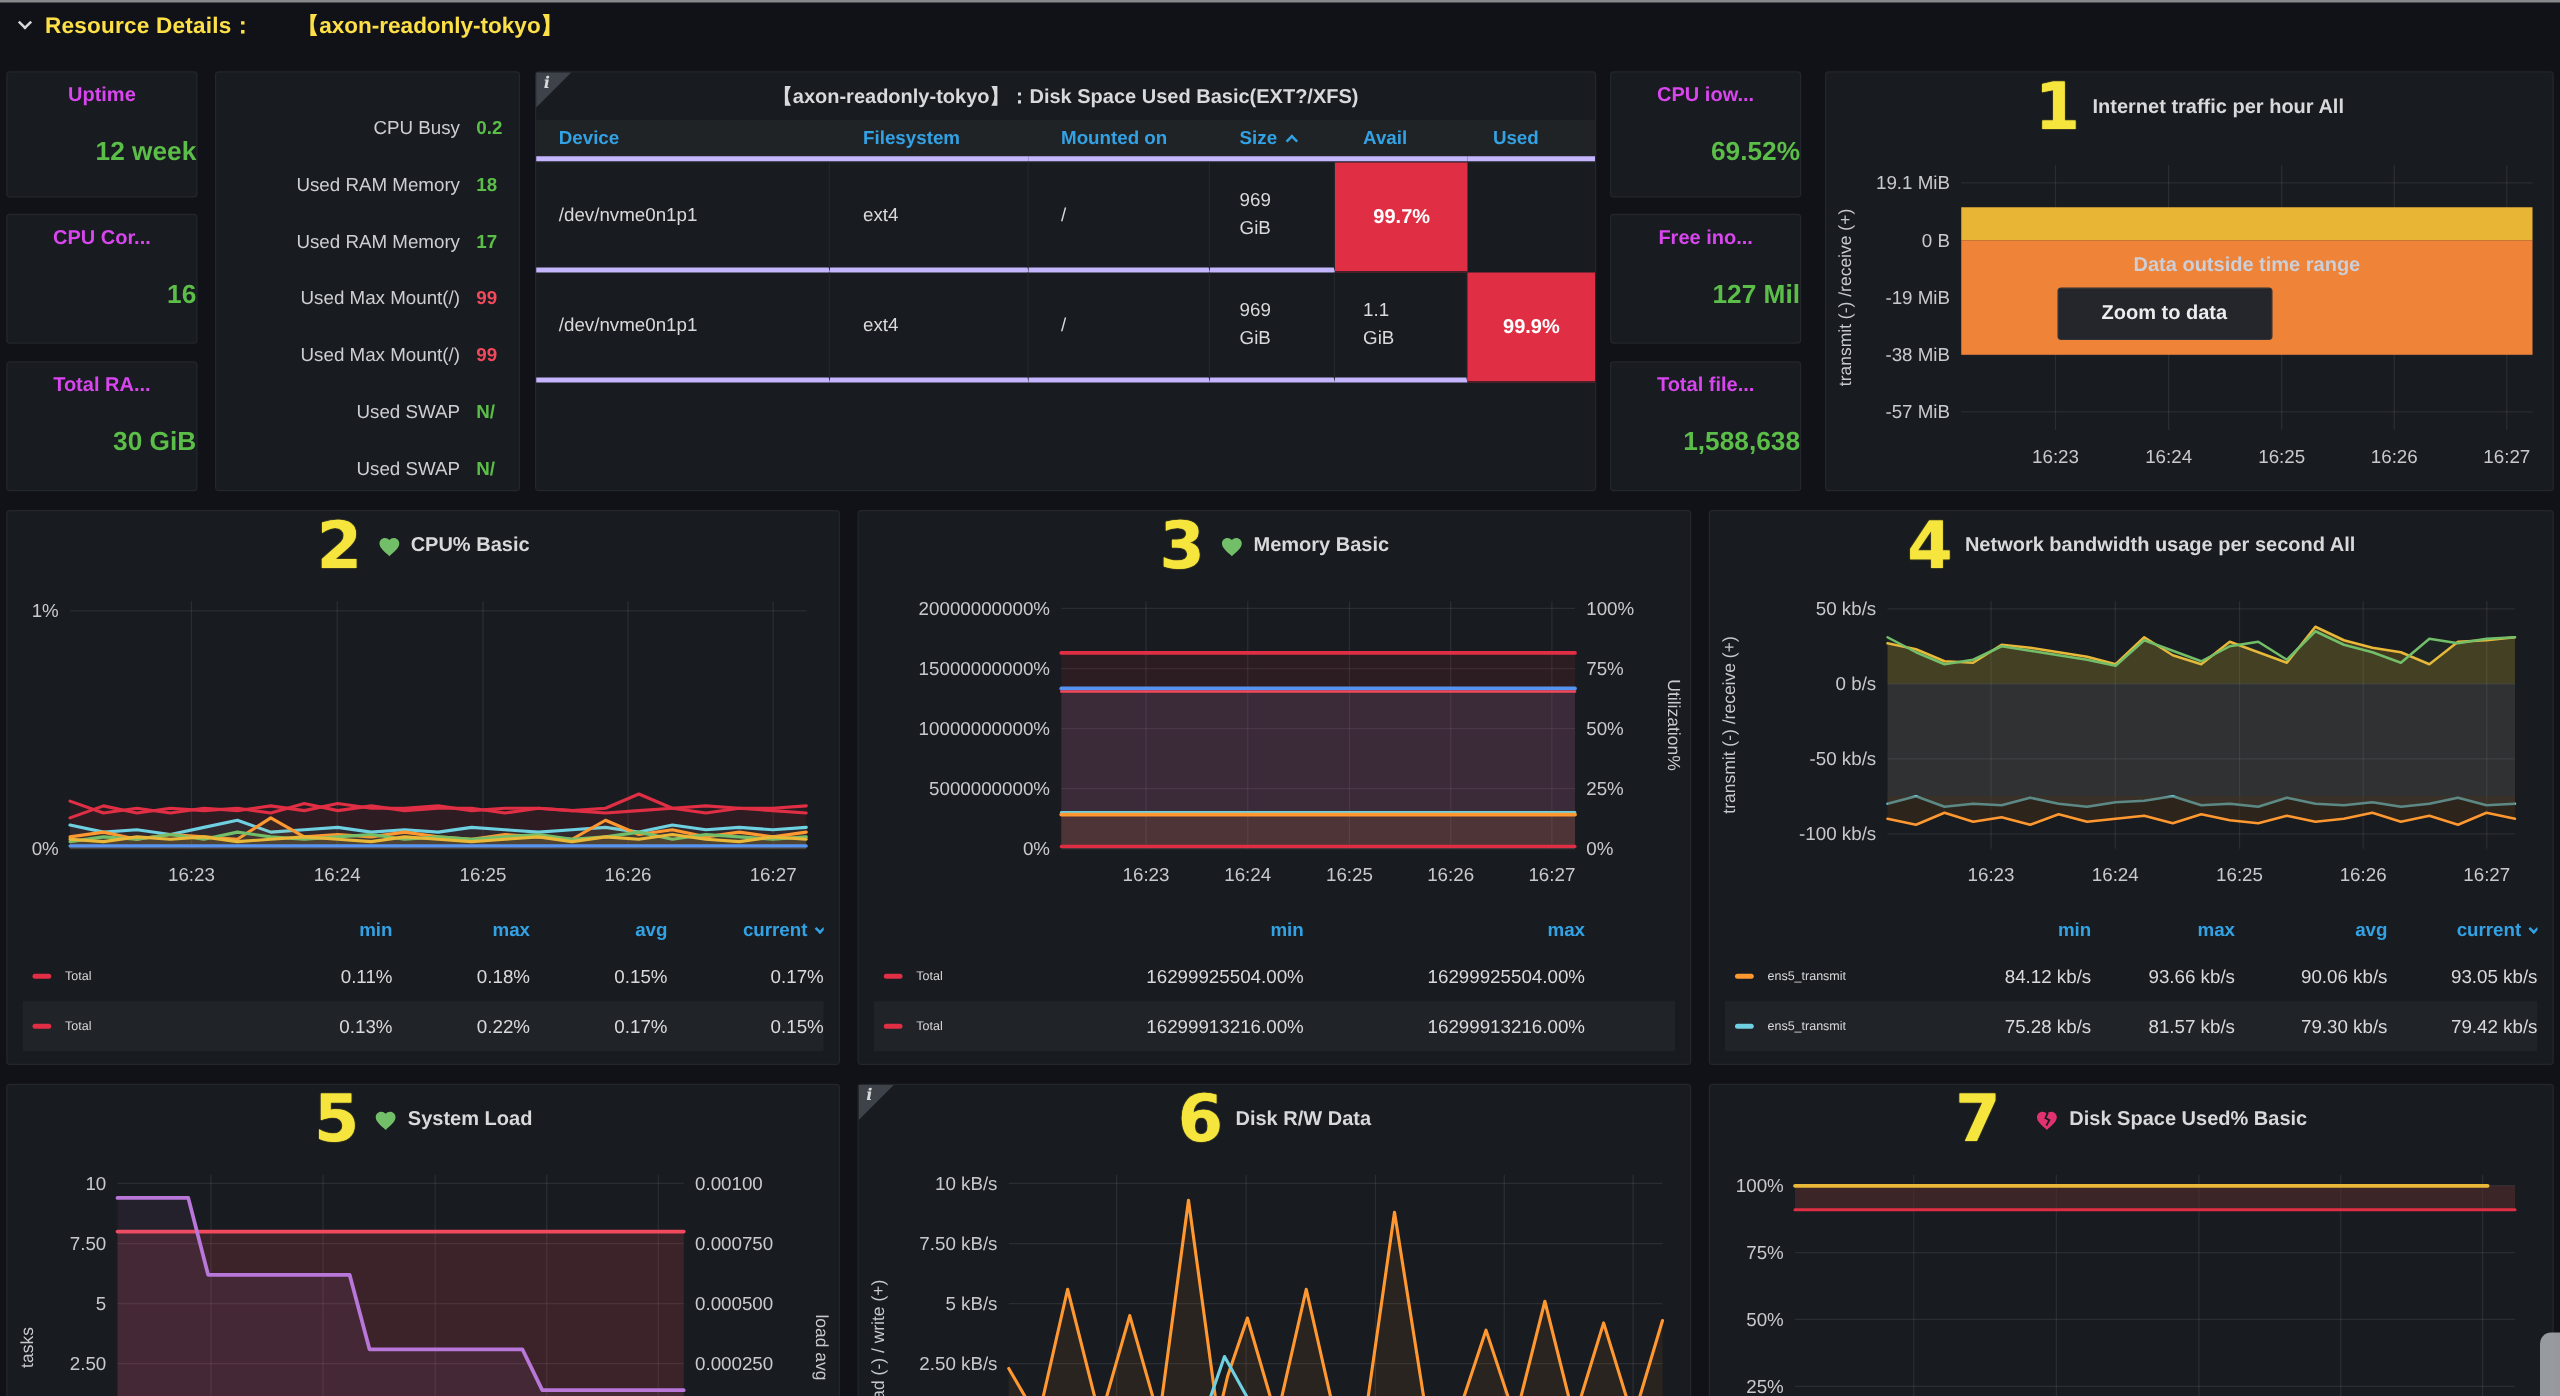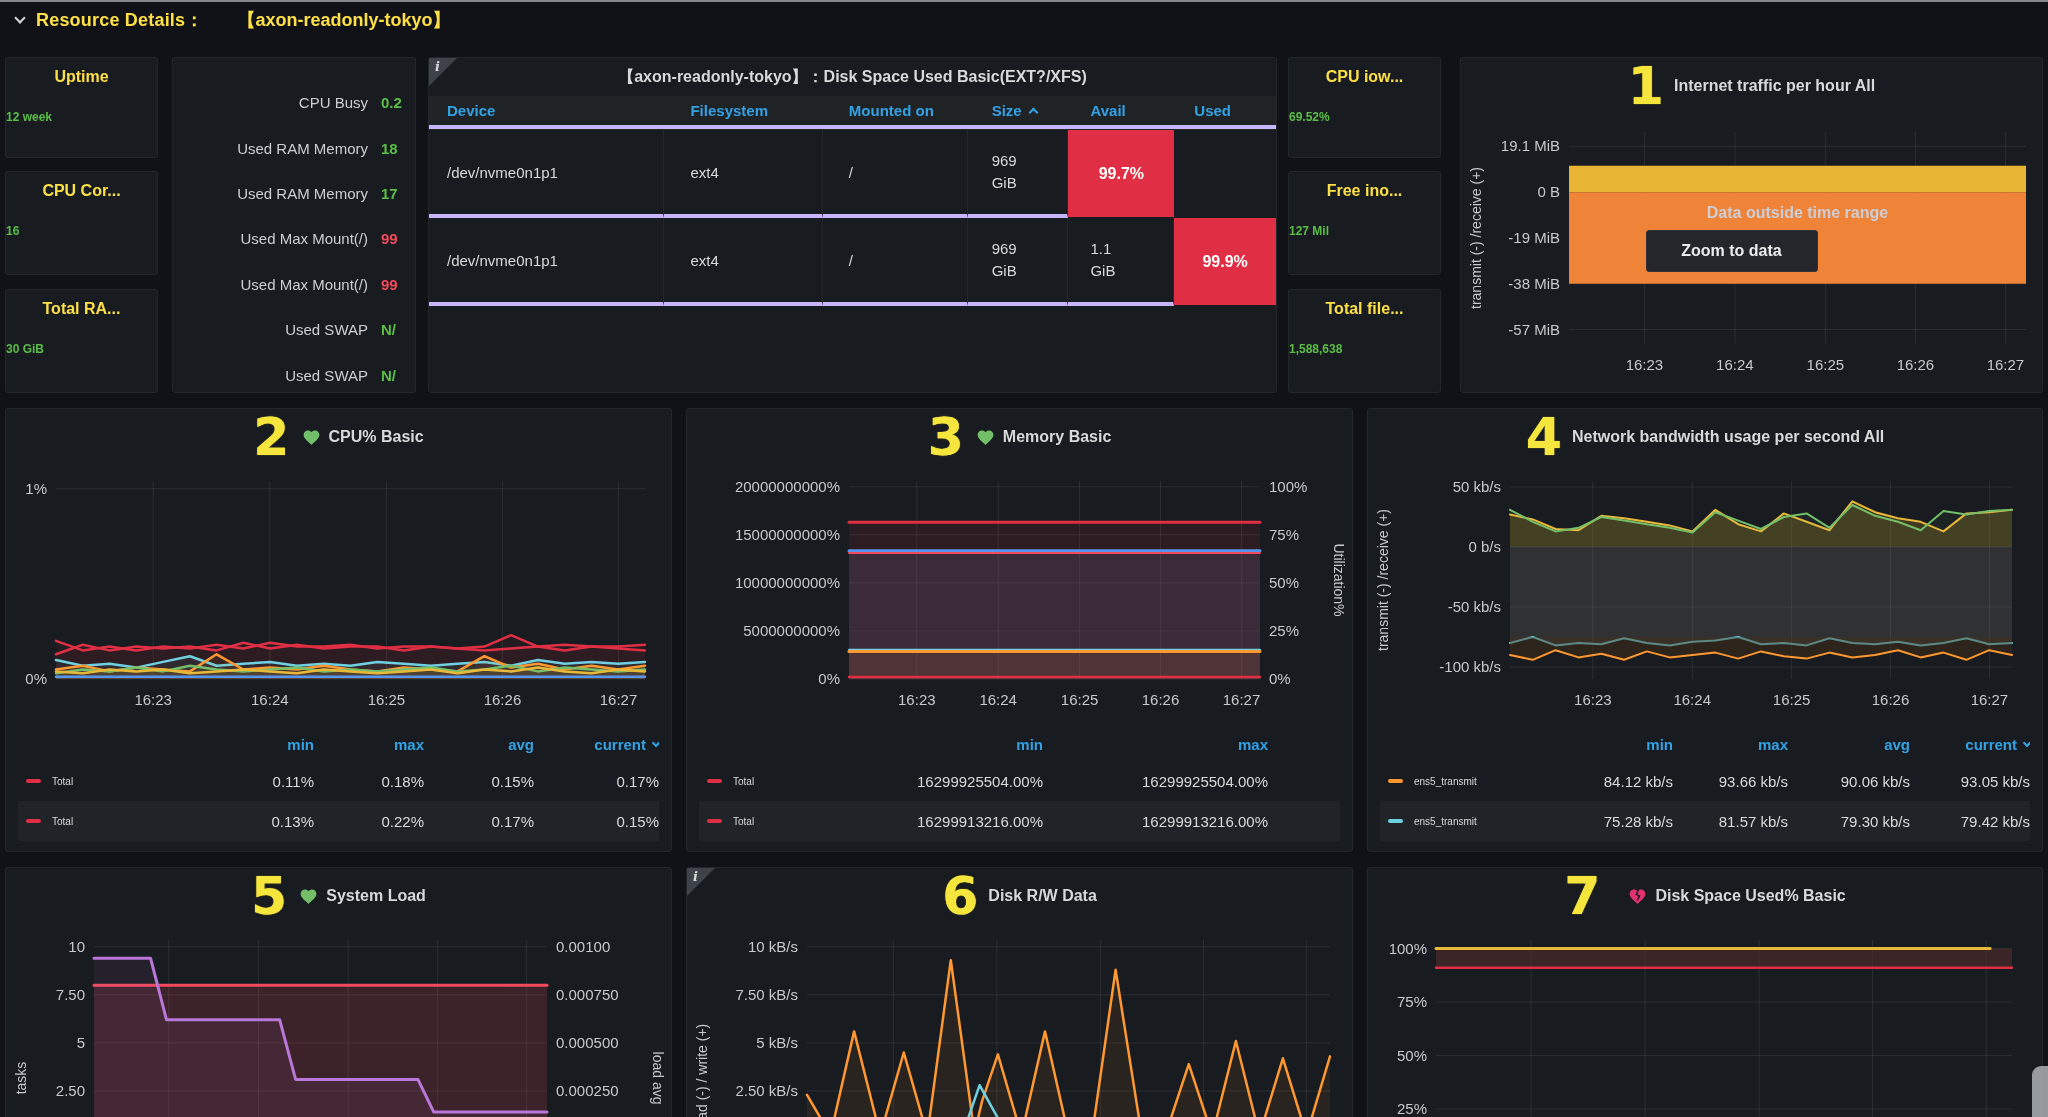--- a/index.html
+++ b/index.html
@@ -7,22 +7,22 @@
   body { font-family:"Liberation Sans", sans-serif; }
   .screen { position:relative; width:2048px; height:1117px; overflow:hidden; background:#111217; }
   .topline { position:absolute; top:0; left:0; right:0; height:2px; background:#85878a; }
   
   .dash-header { position:absolute; top:2px; left:0; right:0; height:36px; display:flex; align-items:center; padding-left:16px; color:#fde047; }
   .dash-header .chev { width:8px; height:8px; border-right:2px solid #d8d9da; border-bottom:2px solid #d8d9da; transform:rotate(45deg); margin-right:12px; margin-top:-4px; }
   .dash-title { font-size:18px; font-weight:bold; letter-spacing:.2px; }
   .dash-instance { font-size:18px; font-weight:bold; margin-left:34px; }
   
   .panel { position:absolute; background:#181b1f; border:1px solid #23262b; border-radius:3px; }
-  .stat-title { position:absolute; top:10px; left:0; right:0; text-align:center; font-size:16px; font-weight:bold; color:#fde047; }
-  .stat-value { position:absolute; top:52px; left:0; right:0; text-align:left; font-size:12px; font-weight:bold; }
+  .stat-title { position:absolute; top:10px; left:0; right:0; text-align:center; font-size:16px; font-weight:bold; color:#d946ef; }
+  .stat-value { position:absolute; top:52px; left:0; right:0; text-align:right; font-size:21px; font-weight:bold; }
   .green { color:#5bbe48; }
   .red { color:#f2495c; }
   
   .stat-list { position:absolute; inset:8px 8px 8px 10px; display:flex; flex-direction:column; justify-content:space-around; }
   .sl-row { display:flex; align-items:center;margin-top:28px; }
   .sl-label { flex:1; text-align:right; font-size:15px; color:#ccced2; }
   .sl-value { width:26px; margin-left:13px; font-size:15px; font-weight:600; white-space:nowrap; overflow:hidden; }
   
   .icorner { position:absolute; top:0; left:0; width:0; height:0; border-top:28px solid #3e434a; border-right:28px solid transparent; }
   .iglyph { position:absolute; top:1px; left:6px; font:italic bold 13px "DejaVu Serif", serif; color:#d8d9da; }

